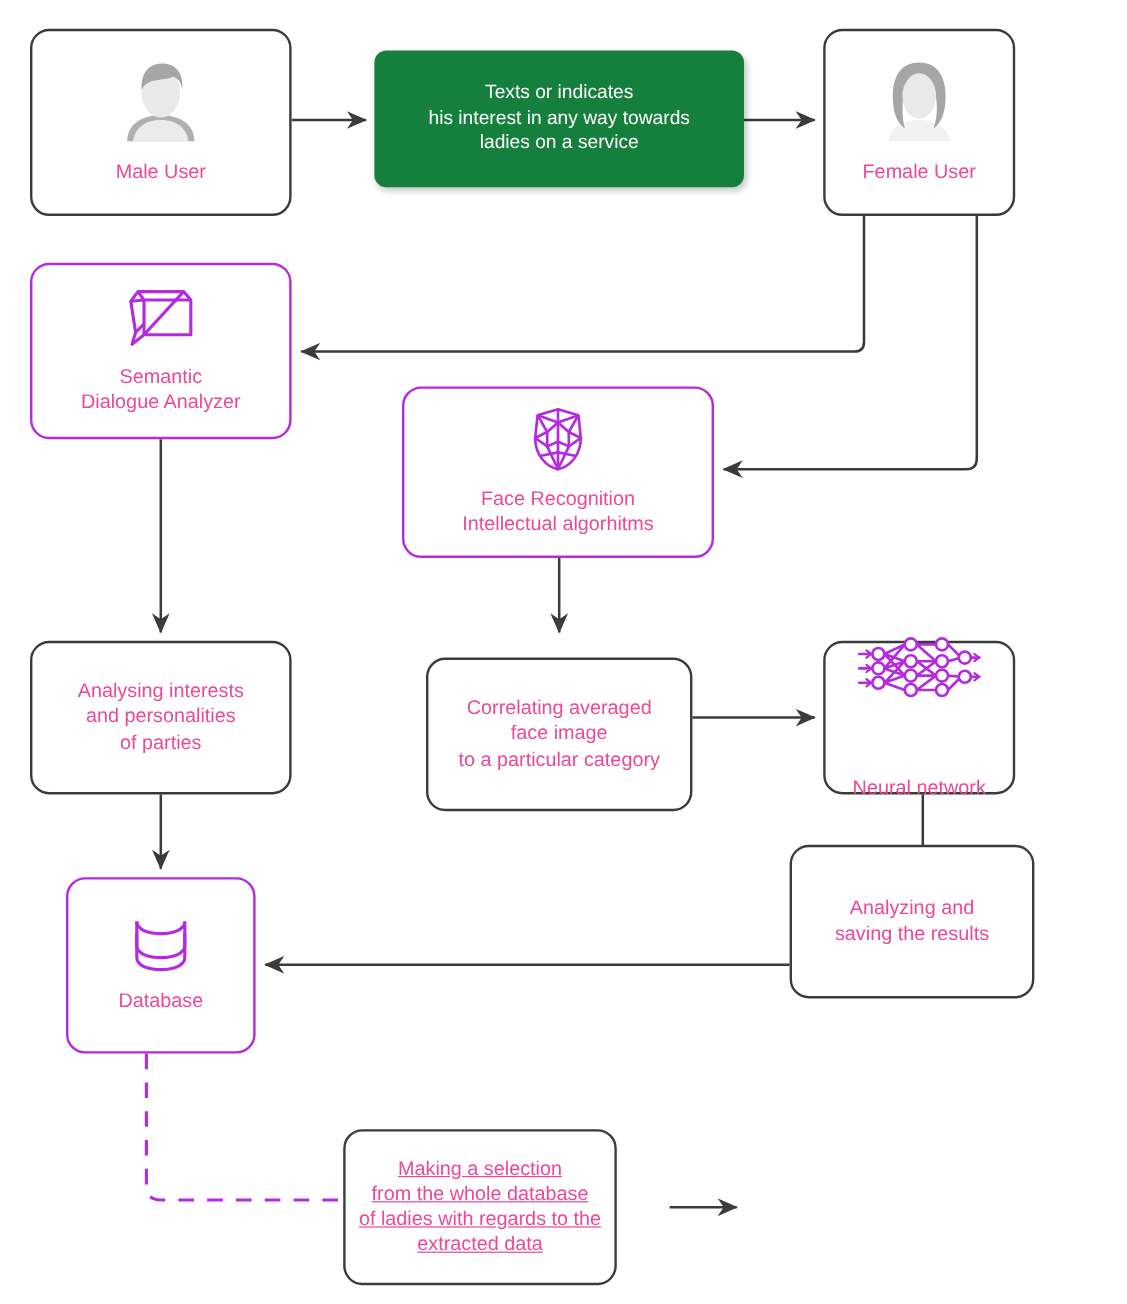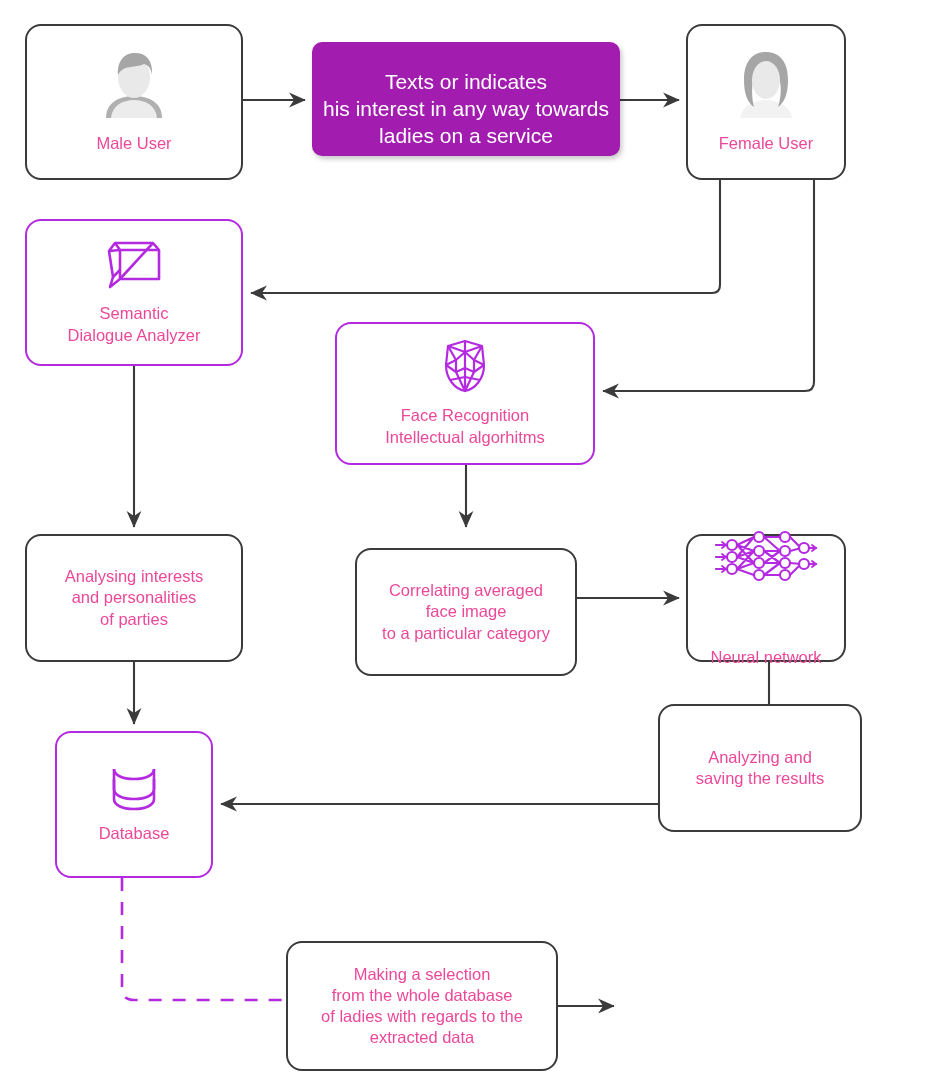--- a/index.html
+++ b/index.html
@@ -41,27 +41,26 @@
     border: 2.5px solid #3b3b3b;
     color: #ec4899;
     font-size: 16.5px;
     line-height: 1.28;
     padding: 6px 10px;
   }
   .node.purple {
     border-color: #b42ae0;
   }
   .node.banner {
-    background: #a21caf;
+    background: #15803d;
     border: none;
     color: #ffffff;
     border-radius: 10px;
     box-shadow: 2px 3px 5px rgba(0,0,0,0.22);
-    font-size: 21px;
-    justify-content: flex-end;
+    font-size: 16px;
   }
   .node .label {
     white-space: pre-line;
   }
   .node .icon {
     display: block;
     margin-bottom: 7px;
   }
   .node.avatar-node .label {
     margin-top: 2px;
@@ -224,21 +223,21 @@
       </svg>
     </span>
     <span class="label">Database</span>
   </div>
 
   <div class="node" style="left:658px; top:704px; width:204px; height:128px;">
     <span class="label">Analyzing and
 saving the results</span>
   </div>
 
-  <div class="node" style="left:286px; top:941px; width:272px; height:130px;">
+  <div class="node" style="left:286px; top:941px; width:228px; height:130px;text-decoration:underline;">
     <span class="label">Making a selection
 from the whole database
 of ladies with regards to the
 extracted data</span>
   </div>
 
 
 </div>
 
 </body></html>

